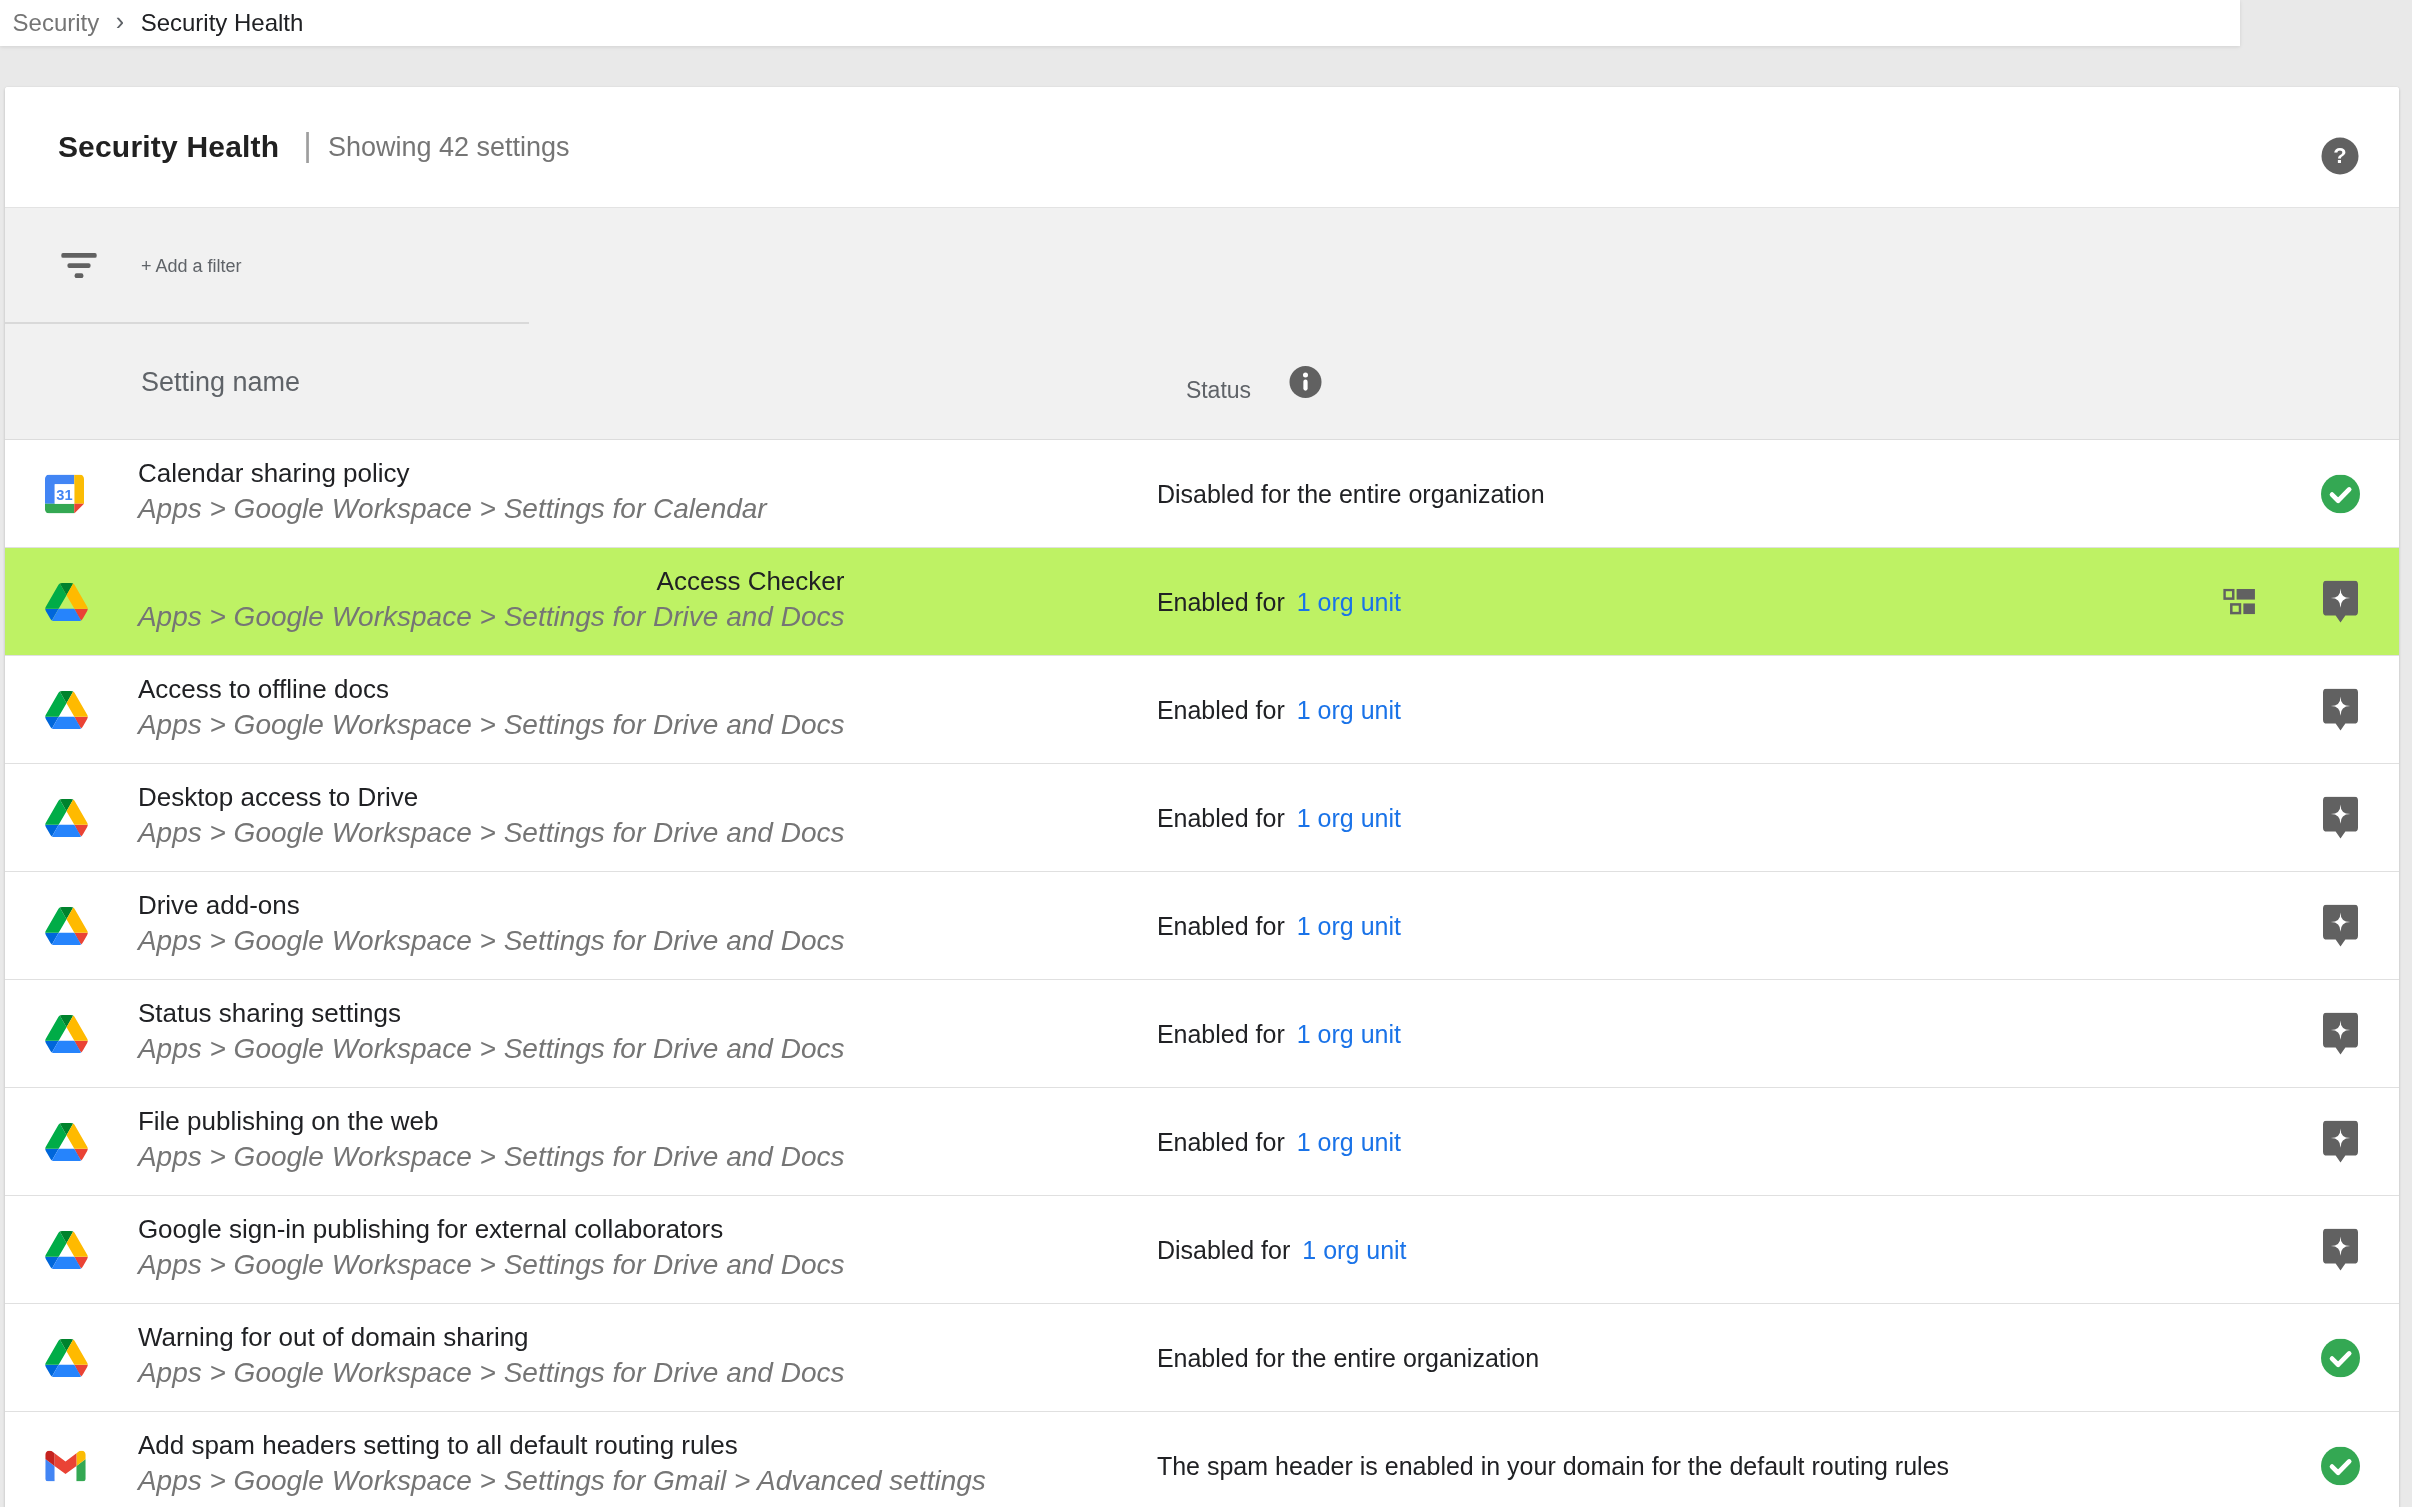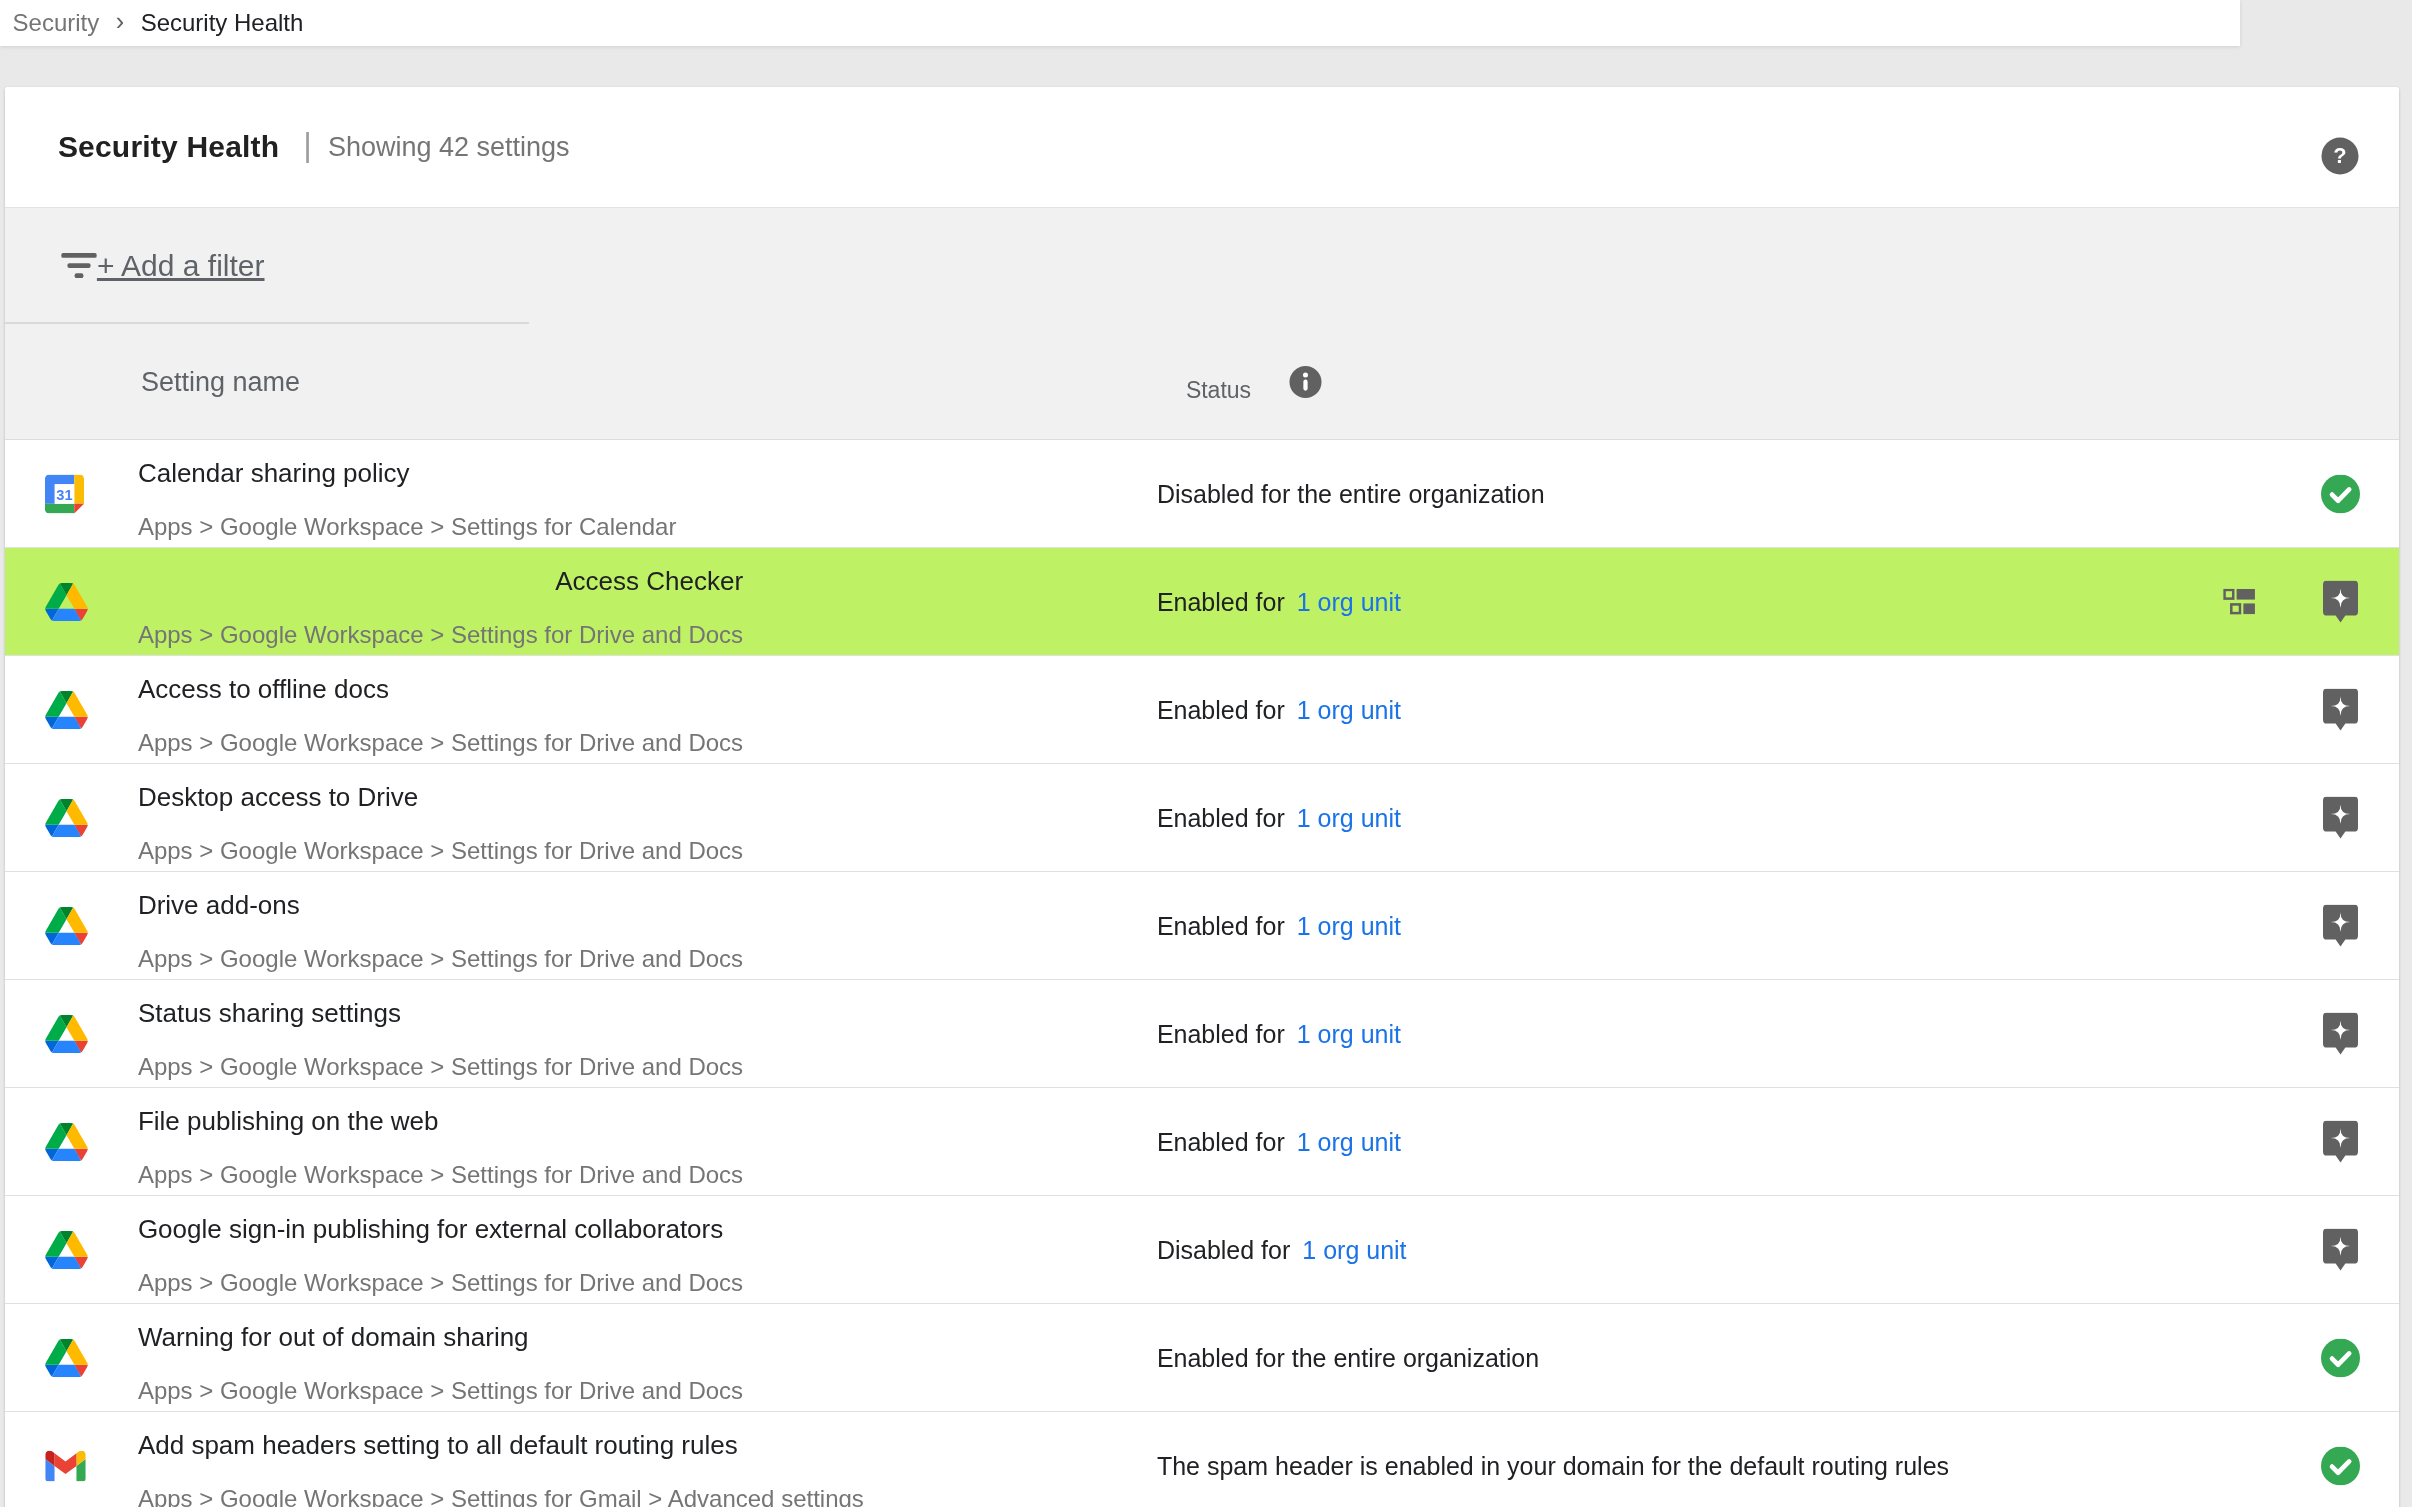--- a/index.html
+++ b/index.html
@@ -30,36 +30,36 @@
   
   .card-header { height:121px; display:flex; align-items:center; padding-left:53px; position:relative; background:#fff; border-bottom:1px solid #e3e3e3; }
   .page-title { font-size:30px; font-weight:700; color:#212121; letter-spacing:0.2px; }
   .title-divider { font-size:33px; font-weight:300; color:#9e9e9e; margin-left:24px; transform:translateY(-1.9px); }
   .title-count { font-size:27px; color:#757575; margin-left:16px; }
   .help-btn { position:absolute; left:2316px; top:50px; width:38px; height:38px; cursor:pointer; }
 
   
   .filter-bar { height:116px; background:#f1f1f1; display:flex; align-items:center; padding-left:56px; position:relative; }
   .filter-icon { width:36px; height:27px; }
-  .filter-add { font-size:30px; color:#5f6368; cursor:pointer;text-decoration:underline; }
+  .filter-add { font-size:18px; color:#5f6368; margin-left:44px; cursor:pointer; }
   .filter-divider { position:absolute; left:0; bottom:0; width:524px; height:1.9px; background:#d9d9d9; }
 
   
   .thead { height:116px; background:#f1f1f1; position:relative; border-bottom:1px solid #dcdcdc; }
   .th-setting { position:absolute; left:136px; top:50%; transform:translateY(-50%); font-size:27px; font-weight:500; color:#5f6368; }
   .th-status  { position:absolute; left:1181px; top:50%; transform:translateY(-50%); font-size:23px; font-weight:500; color:#5f6368;margin-top:8px; }
   .th-info { position:absolute; left:1284px; top:50%; transform:translateY(-50%); width:33px; height:33px; cursor:pointer; }
 
   
   .row { height:108px; position:relative; border-bottom:1px solid #e0e0e0; background:#fff; }
   .row--alt { background:#bef264;text-align:right; }
   .app-icon { position:absolute; left:40px; top:50%; transform:translateY(-50%); width:43px; height:43px; display:flex; align-items:center; justify-content:center; }
   .row-text { position:absolute; left:133px; top:15.5px; }
   .row-title { font-size:26px; color:#202124; line-height:35px; white-space:nowrap; }
-  .row-sub { font-size:24px; color:#757575; line-height:33px; margin-top:19px; white-space:nowrap; }
+  .row-sub { font-size:28px; color:#757575; line-height:33px; margin-top:1px; white-space:nowrap;font-style:italic; }
   .row-status { position:absolute; left:1152px; top:50%; transform:translateY(-50%); font-size:25px; color:#202124; white-space:nowrap; }
   .status-link { color:#1a73e8; margin-left:12px; cursor:pointer; text-decoration:none; }
   .act-tree  { position:absolute; left:2218px; top:50%; transform:translateY(-50%); width:33px; height:27px; }
   .act-badge { position:absolute; left:2318px; top:50%; transform:translateY(-50%); width:35px; height:43px; cursor:pointer; }
   .act-check { position:absolute; left:2316px; top:50%; transform:translateY(-50%); width:39px; height:39px; }
 
   svg { display:block; }
   .defs { position:absolute; width:0; height:0; overflow:hidden; }
 </style>
 </head>

